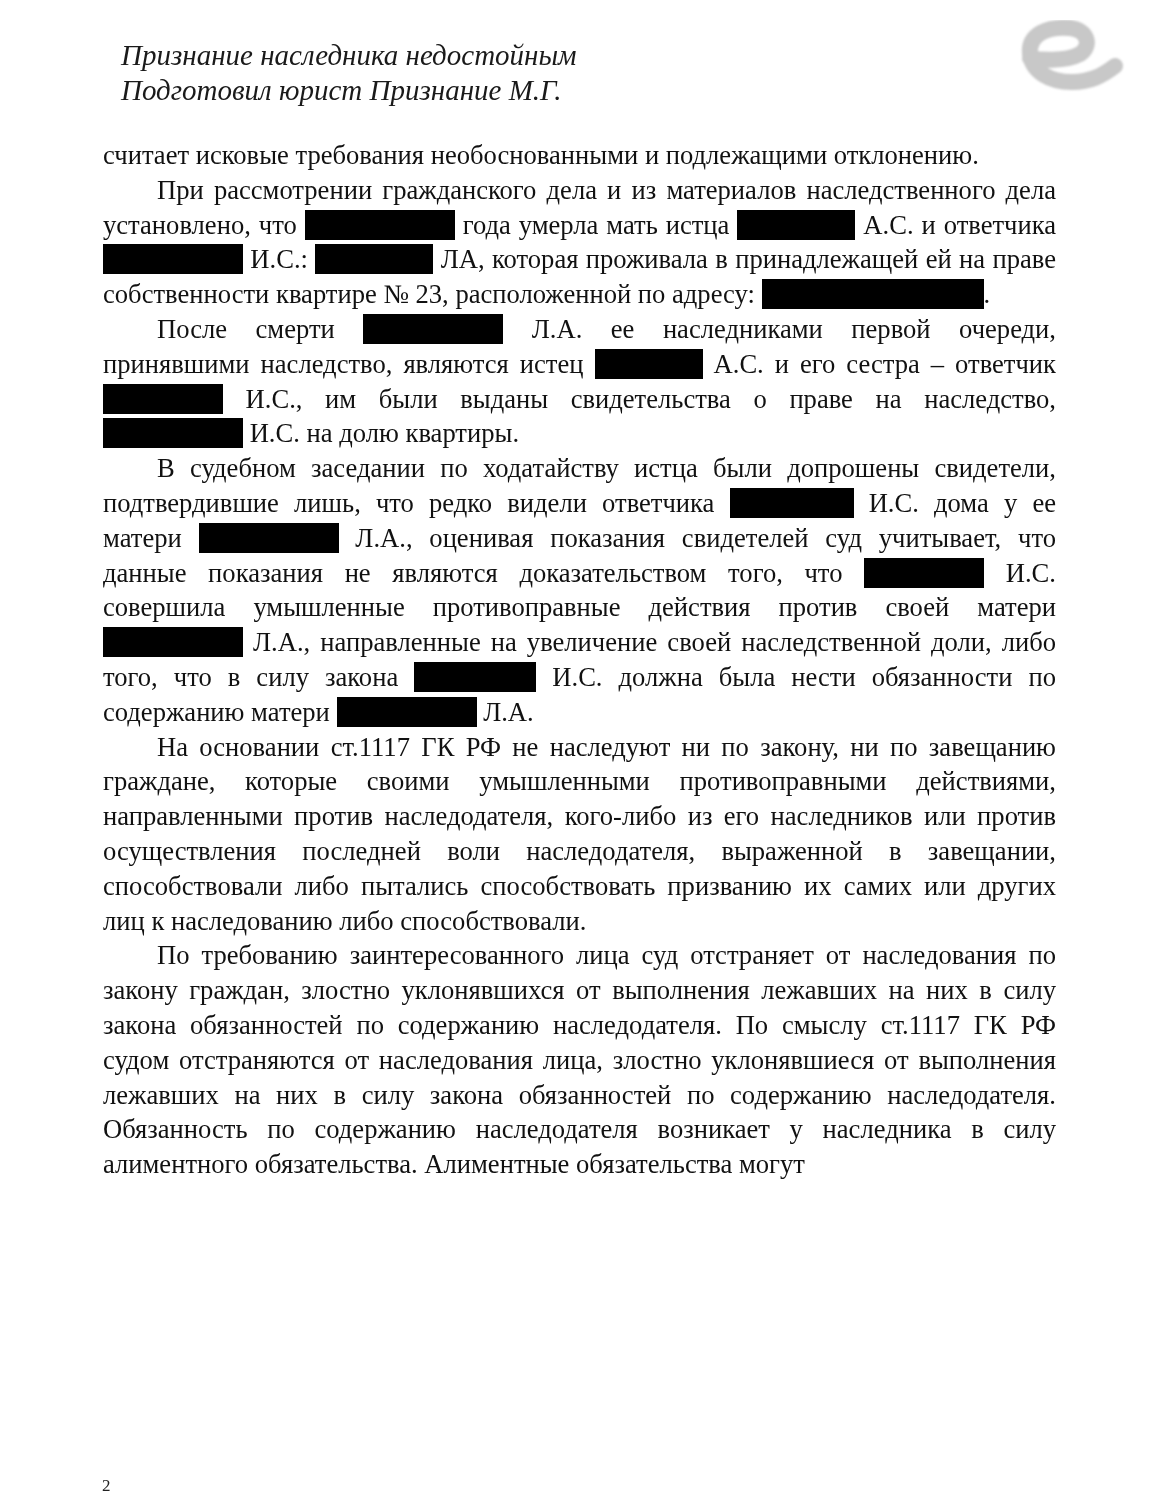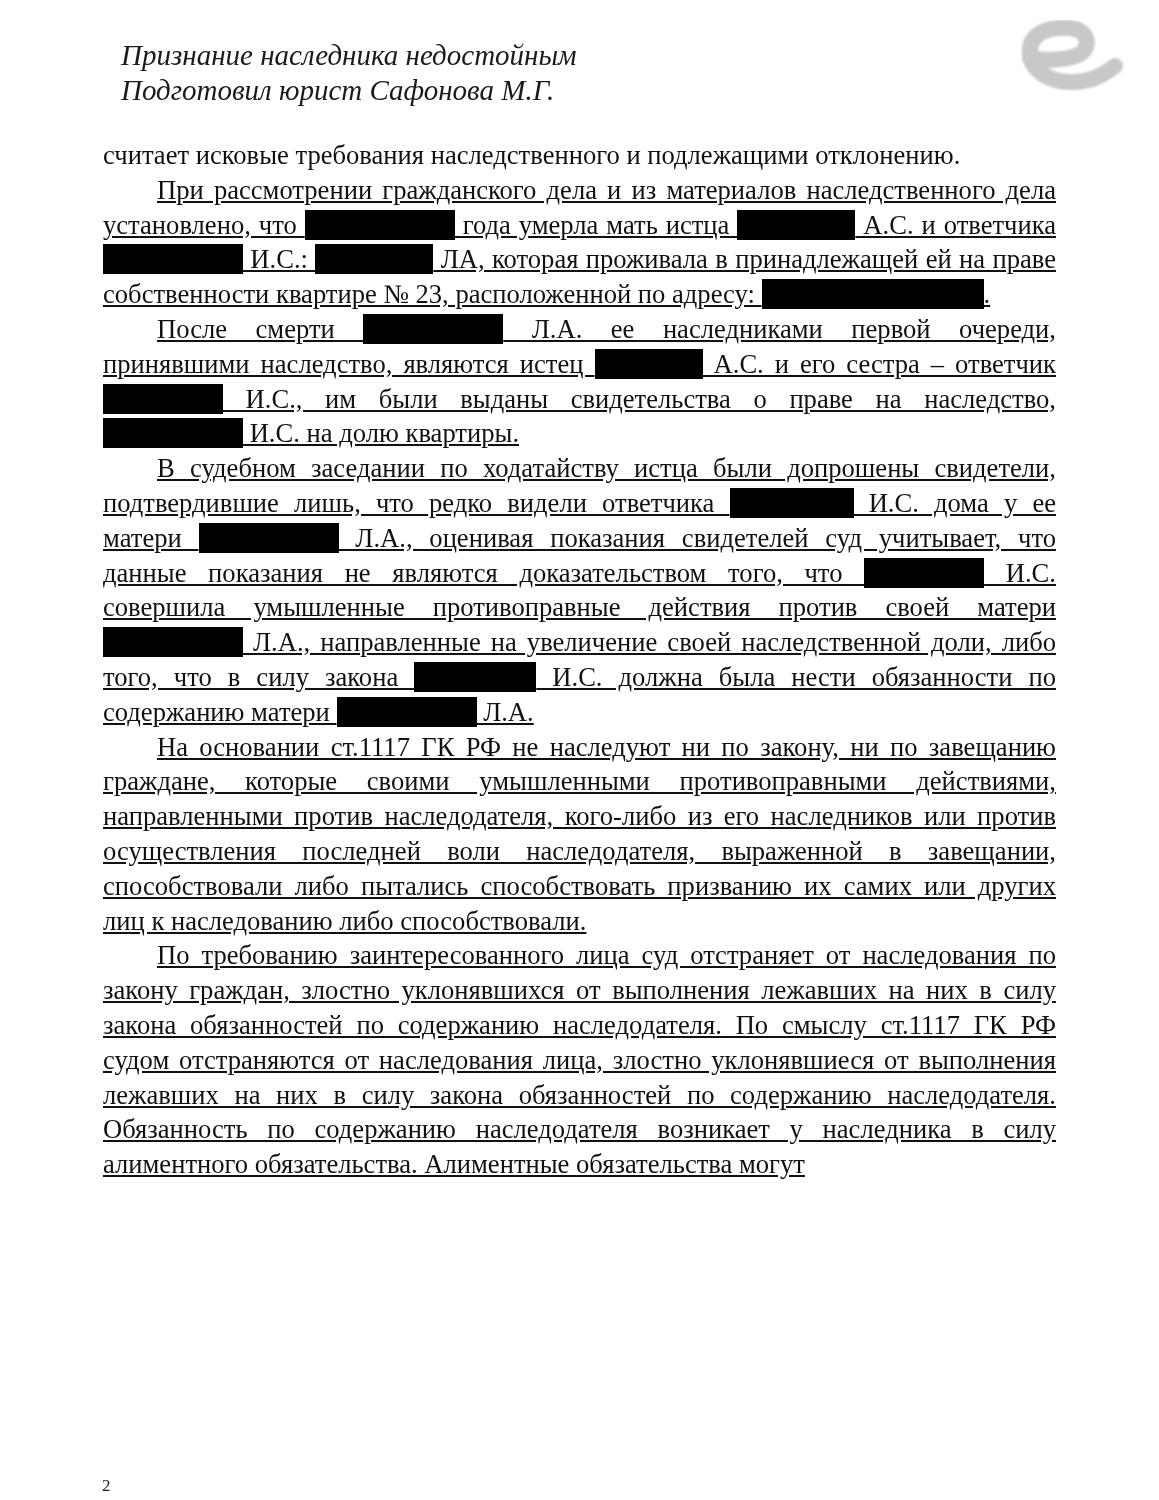--- a/index.html
+++ b/index.html
@@ -39,57 +39,56 @@
       font-size: 26.6px;
       line-height: 34.8px;
       text-align: justify;
     }
     .content p {
       margin: 0;
       text-indent: 0;
     }
     .content p.indent {
       text-indent: 54px;
-      text-decoration: underline;
     }
     .redact {
       display: inline-block;
       background: #000000;
       height: 30px;
       vertical-align: -6px;
     }
     .page-number {
       position: absolute;
       left: 102px;
       top: 1476px;
       font-size: 17px;
       color: #222;
     }
   </style>
 </head>
 <body>
 
 <div class="header">
   <div>Признание наследника недостойным</div>
-  <div>Подготовил юрист Сафонова М.Г.</div>
+  <div>Подготовил юрист Признание М.Г.</div>
 </div>
 
 <div class="logo">
   <svg width="120" height="90" viewBox="0 0 120 90">
     <defs>
       <filter id="soft" x="-20%" y="-20%" width="140%" height="140%">
         <feGaussianBlur stdDeviation="1.2"></feGaussianBlur>
       </filter>
     </defs>
     <path d="M20 38 C 30 40, 55 42, 70 34 C 82 26, 78 10, 60 8 C 38 6, 18 14, 20 34 C 22 52, 40 62, 62 62 C 80 62, 92 56, 105 46" fill="none" stroke="#c8c8c8" stroke-width="16" stroke-linecap="round" stroke-linejoin="round" filter="url(#soft)"></path>
   </svg>
 </div>
 
 <div class="content" id="content">
-    <p><span>считает исковые требования наследственного и подлежащими отклонению.</span></p>
+    <p><span>считает исковые требования необоснованными и подлежащими отклонению.</span></p>
     <p class="indent"><span>При рассмотрении гражданского дела и из материалов наследственного дела установлено, что </span><span class="redact" style="width: 150px;"></span><span> года умерла мать истца </span><span class="redact" style="width: 118px;"></span><span> А.С. и ответчика </span><span class="redact" style="width: 140px;"></span><span> И.С.: </span><span class="redact" style="width: 118px;"></span><span> ЛА, которая проживала в принадлежащей ей на праве собственности квартире № 23, расположенной по адресу: </span><span class="redact" style="width: 222px;"></span><span>.</span></p>
     <p class="indent"><span>После смерти </span><span class="redact" style="width: 140px;"></span><span> Л.А. ее наследниками первой очереди, принявшими наследство, являются истец </span><span class="redact" style="width: 108px;"></span><span> А.С. и его сестра – ответчик </span><span class="redact" style="width: 120px;"></span><span> И.С., им были выданы свидетельства о праве на наследство, </span><span class="redact" style="width: 140px;"></span><span> И.С. на долю квартиры.</span></p>
     <p class="indent"><span>В судебном заседании по ходатайству истца были допрошены свидетели, подтвердившие лишь, что редко видели ответчика </span><span class="redact" style="width: 124px;"></span><span> И.С. дома у ее матери </span><span class="redact" style="width: 140px;"></span><span> Л.А., оценивая показания свидетелей суд учитывает, что данные показания не являются доказательством того, что </span><span class="redact" style="width: 120px;"></span><span> И.С. совершила умышленные противоправные действия против своей матери </span><span class="redact" style="width: 140px;"></span><span> Л.А., направленные на увеличение своей наследственной доли, либо того, что в силу закона </span><span class="redact" style="width: 122px;"></span><span> И.С. должна была нести обязанности по содержанию матери </span><span class="redact" style="width: 140px;"></span><span> Л.А.</span></p>
     <p class="indent"><span>На основании ст.1117 ГК РФ не наследуют ни по закону, ни по завещанию граждане, которые своими умышленными противоправными действиями, направленными против наследодателя, кого-либо из его наследников или против осуществления последней воли наследодателя, выраженной в завещании, способствовали либо пытались способствовать призванию их самих или других лиц к наследованию либо способствовали.</span></p>
     <p class="indent"><span>По требованию заинтересованного лица суд отстраняет от наследования по закону граждан, злостно уклонявшихся от выполнения лежавших на них в силу закона обязанностей по содержанию наследодателя. По смыслу ст.1117 ГК РФ судом отстраняются от наследования лица, злостно уклонявшиеся от выполнения лежавших на них в силу закона обязанностей по содержанию наследодателя. Обязанность по содержанию наследодателя возникает у наследника в силу алиментного обязательства. Алиментные обязательства могут</span></p>
   </div>
 
 <div class="page-number">2</div>
 
 </body></html>

